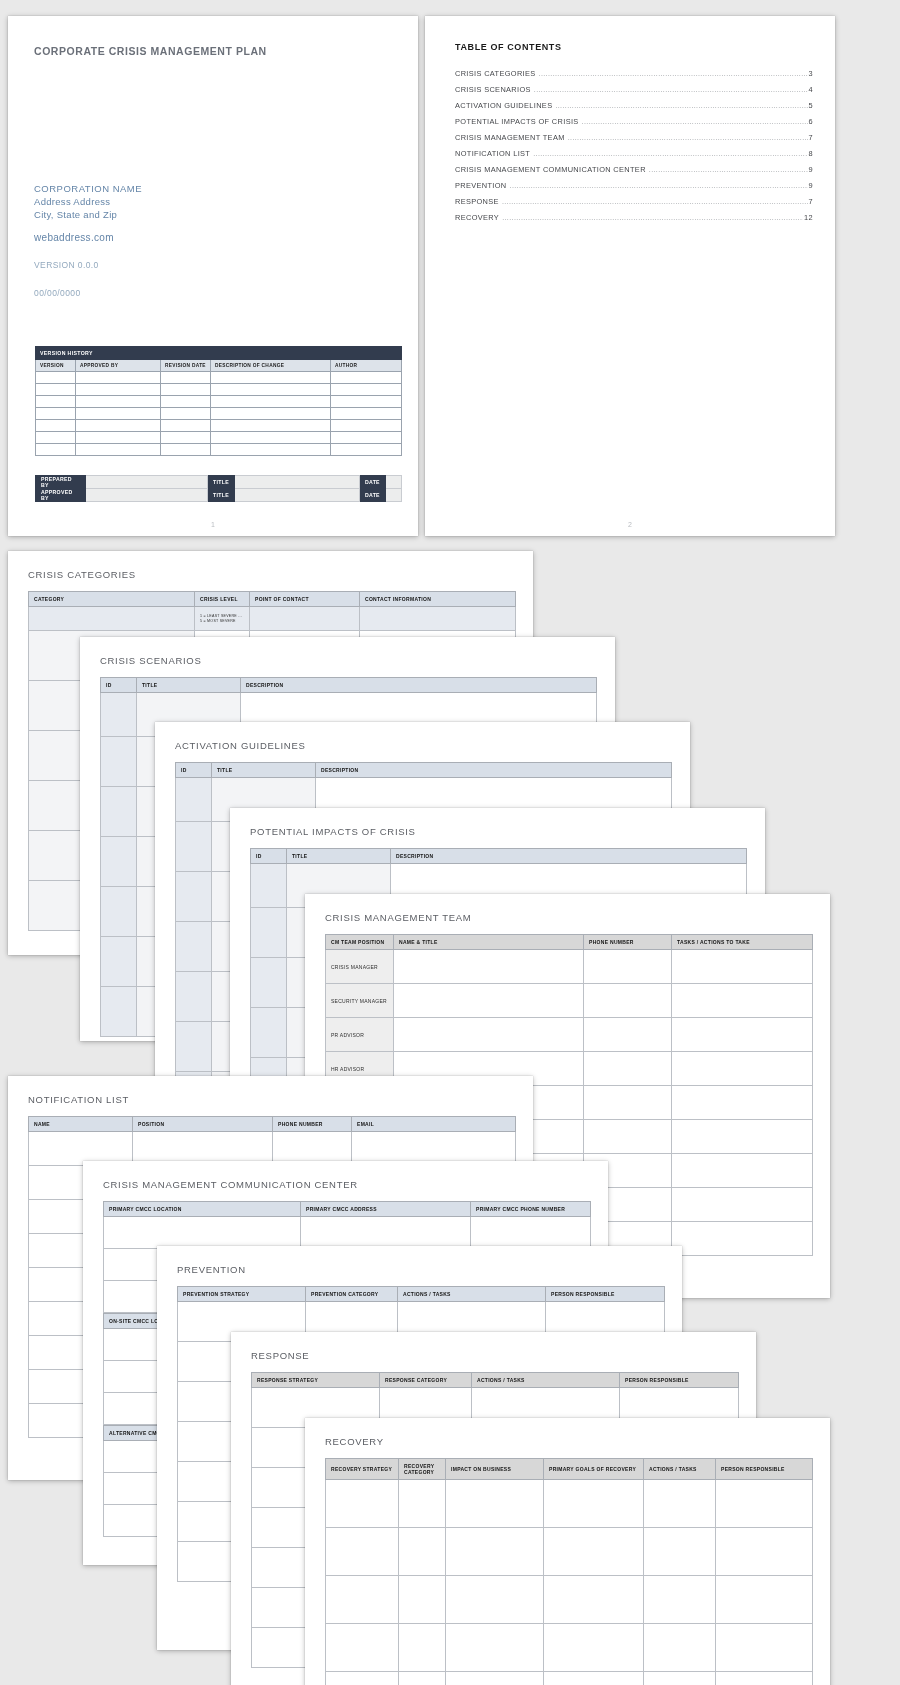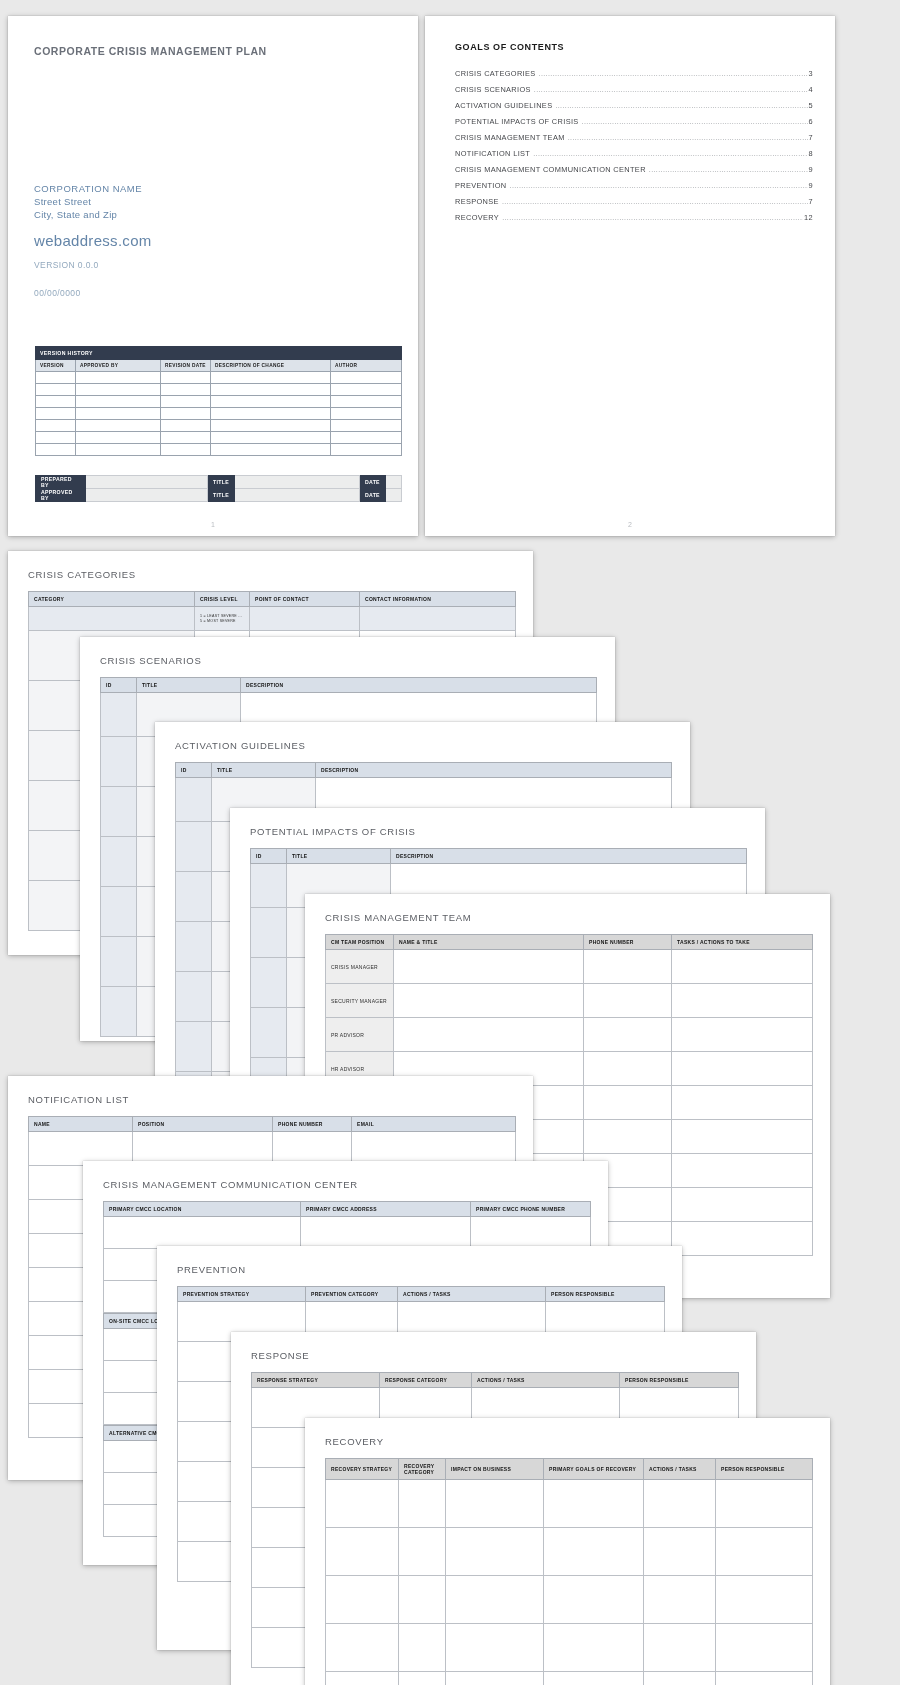--- a/index.html
+++ b/index.html
@@ -30,21 +30,21 @@
     font-size: 25px; letter-spacing: .4px; font-weight: 400;
     color: #3d5068;
   }
   .cover-addr {
     position: absolute; left: 26px; top: 166px;
     font-size: 9.5px; line-height: 13px; color: #6485a8; letter-spacing: .3px;
   }
   .cover-addr .l1 { letter-spacing: .5px; }
   .cover-web {
     position: absolute; left: 26px; top: 216px;
-    font-size: 15px; color: #6485a8; letter-spacing: .3px;
+    font-size: 10px; color: #6485a8; letter-spacing: .3px;
   }
   .cover-ver {
     position: absolute; left: 26px; top: 244px;
     font-size: 8.5px; color: #93a9be; letter-spacing: .4px;
   }
   .cover-date {
     position: absolute; left: 26px; top: 272px;
     font-size: 8.5px; color: #93a9be; letter-spacing: .4px;
   }
   .pagenum {
@@ -115,21 +115,21 @@
 </style>
 </head>
 <body>
 
 <div id="stage">
 
   <div class="page" style="left:8px; top:8px; width:410px; height:520px;">
     <div class="cover-eyebrow">CORPORATE CRISIS MANAGEMENT PLAN</div>
     <div class="cover-addr">
       <div class="l1">CORPORATION NAME</div>
-      <div>Street Street</div>
+      <div>Address Address</div>
       <div>City, State and Zip</div>
     </div>
     <div class="cover-web">webaddress.com</div>
     <div class="cover-ver">VERSION 0.0.0</div>
     <div class="cover-date">00/00/0000</div>
 
     <table class="vh">
       <tbody>
           <tr class="band">
         <td colspan="5">VERSION HISTORY</td>
@@ -211,21 +211,21 @@
         <td class="lbl">DATE</td>
         <td></td>
       </tr>
     </tbody>
       </table>
 
     <div class="pagenum">1</div>
   </div>
 
   <div class="page" style="left:425px; top:8px; width:410px; height:520px;">
-    <div class="toc-title">GOALS OF CONTENTS</div>
+    <div class="toc-title">TABLE OF CONTENTS</div>
     <div class="toc-list">
       <div class="toc-row">
         <span class="lbl">CRISIS CATEGORIES</span>
         <span class="dots">..........................................................................................................................................................</span>
         <span class="pg">3</span>
       </div>
       <div class="toc-row">
         <span class="lbl">CRISIS SCENARIOS</span>
         <span class="dots">..........................................................................................................................................................</span>
         <span class="pg">4</span>

